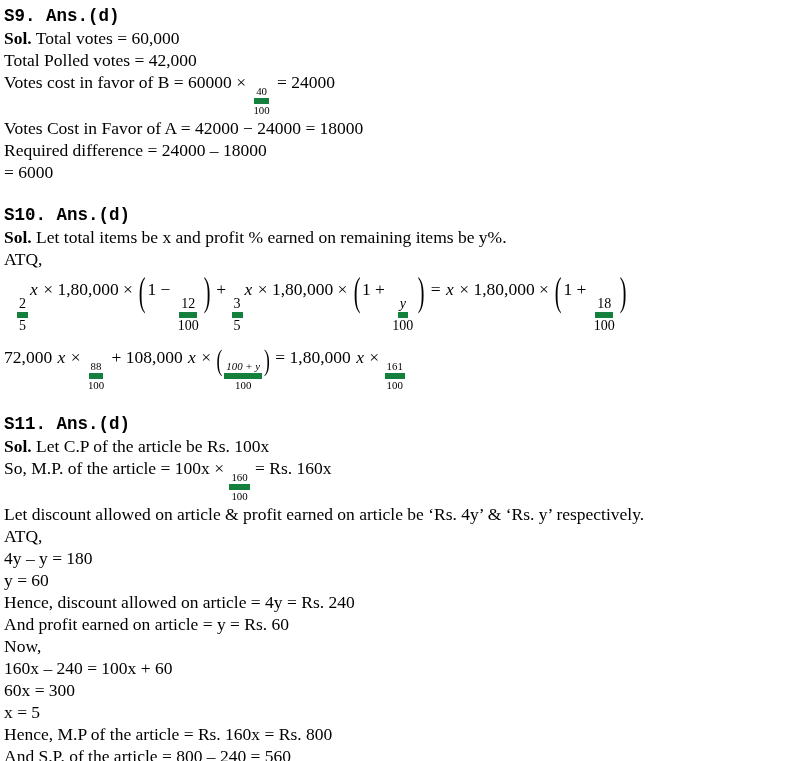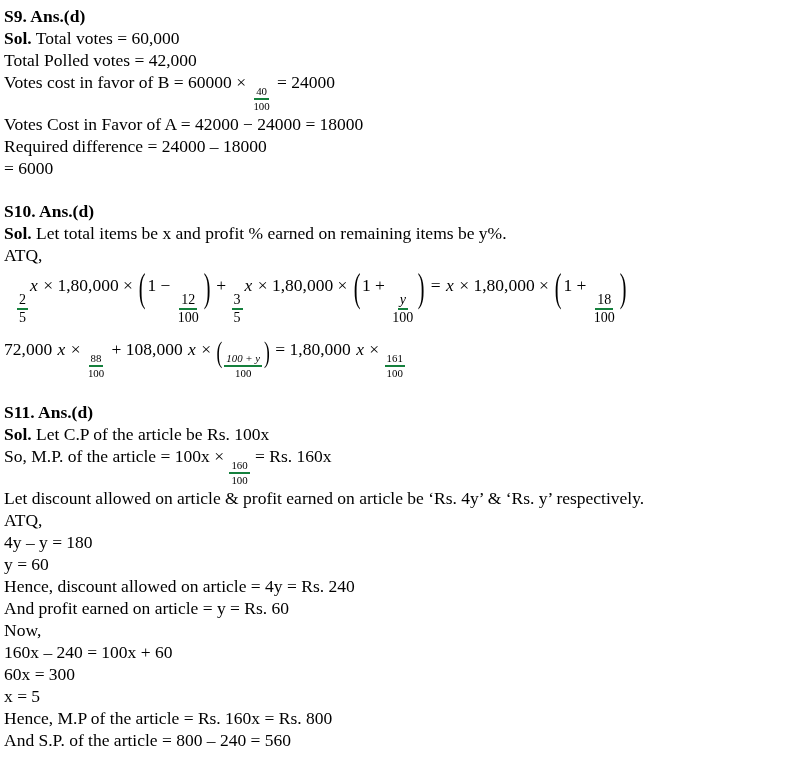--- a/index.html
+++ b/index.html
@@ -20,20 +20,21 @@
   }
   .section {
     margin-bottom: 21px;
   }
   .section:last-child {
     margin-bottom: 0;
   }
   .heading {
     font-weight: bold;
     line-height: 22px;
+    font-family: Liberation Mono, monospace;
   }
   .line {
     line-height: 22px;
   }
   .line.display {
     padding-left: 12px;
     margin: 10px 0 8px 0;
     line-height: 1.1;
     white-space: nowrap;
   }
@@ -54,21 +55,21 @@
     display: inline-flex;
     flex-direction: column;
     align-items: center;
     vertical-align: -0.62em;
     font-size: 0.62em;
     line-height: 1.2;
     text-align: center;
     margin: 0 1px;
   }
   .frac .num {
-    border-bottom: 2px solid #15803d;
+    border-bottom: 6px solid #15803d;
     padding: 0 2px;
   }
   .frac .den {
     padding: 0 2px;
     text-align: right;
   }
   .frac.lg {
     font-size: 0.8em;
     vertical-align: -0.95em;
     line-height: 1.15;

